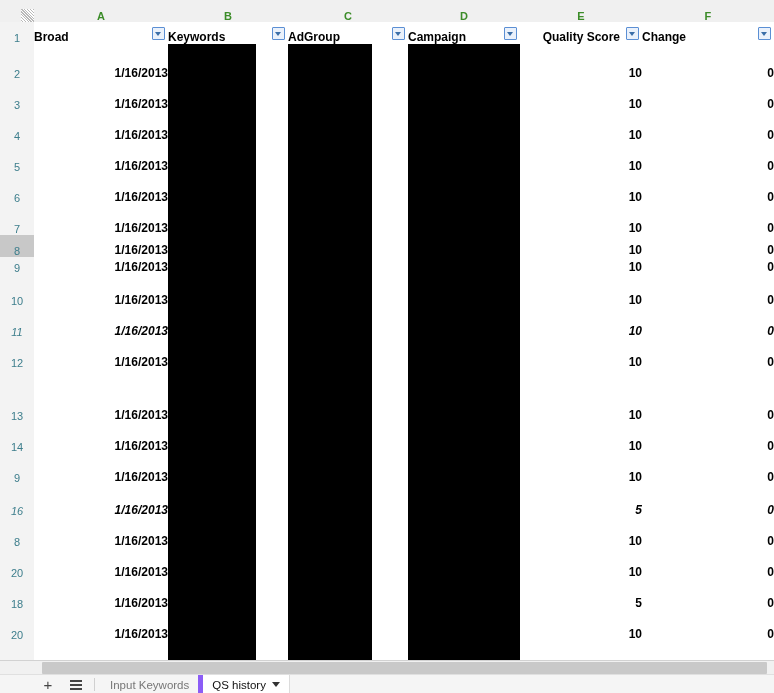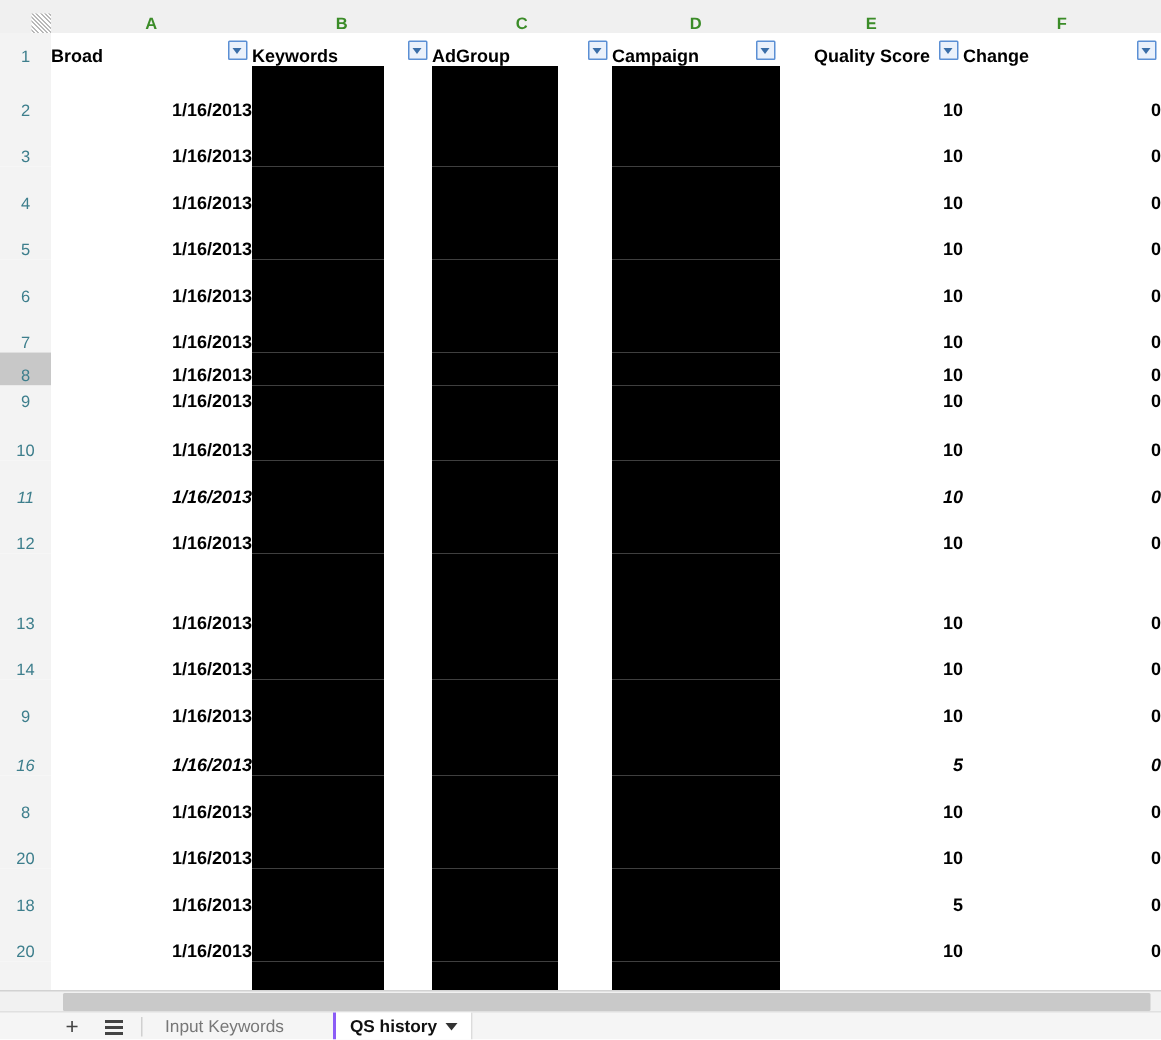--- a/index.html
+++ b/index.html
@@ -216,24 +216,23 @@
     display: flex;
     align-items: center;
     padding: 0 9px;
     font-size: 11.5px;
     color: #777777;
     white-space: nowrap;
   }
   .sheet-tab.active {
     background: #ffffff;
     color: #111111;
-    font-weight: bold;
-    border-left: 2px solid #8b5cf6;
+    font-weight: normal;
+    border-left: 5px solid #8b5cf6;
     border-right: 1px solid #dcdcdc;
-    margin-left: 24px;
   }
   .sheet-tab .caret {
     margin-left: 6px;
     width: 0; height: 0;
     border-left: 4px solid transparent;
     border-right: 4px solid transparent;
     border-top: 5px solid #333333;
   }
 </style>
 </head>

